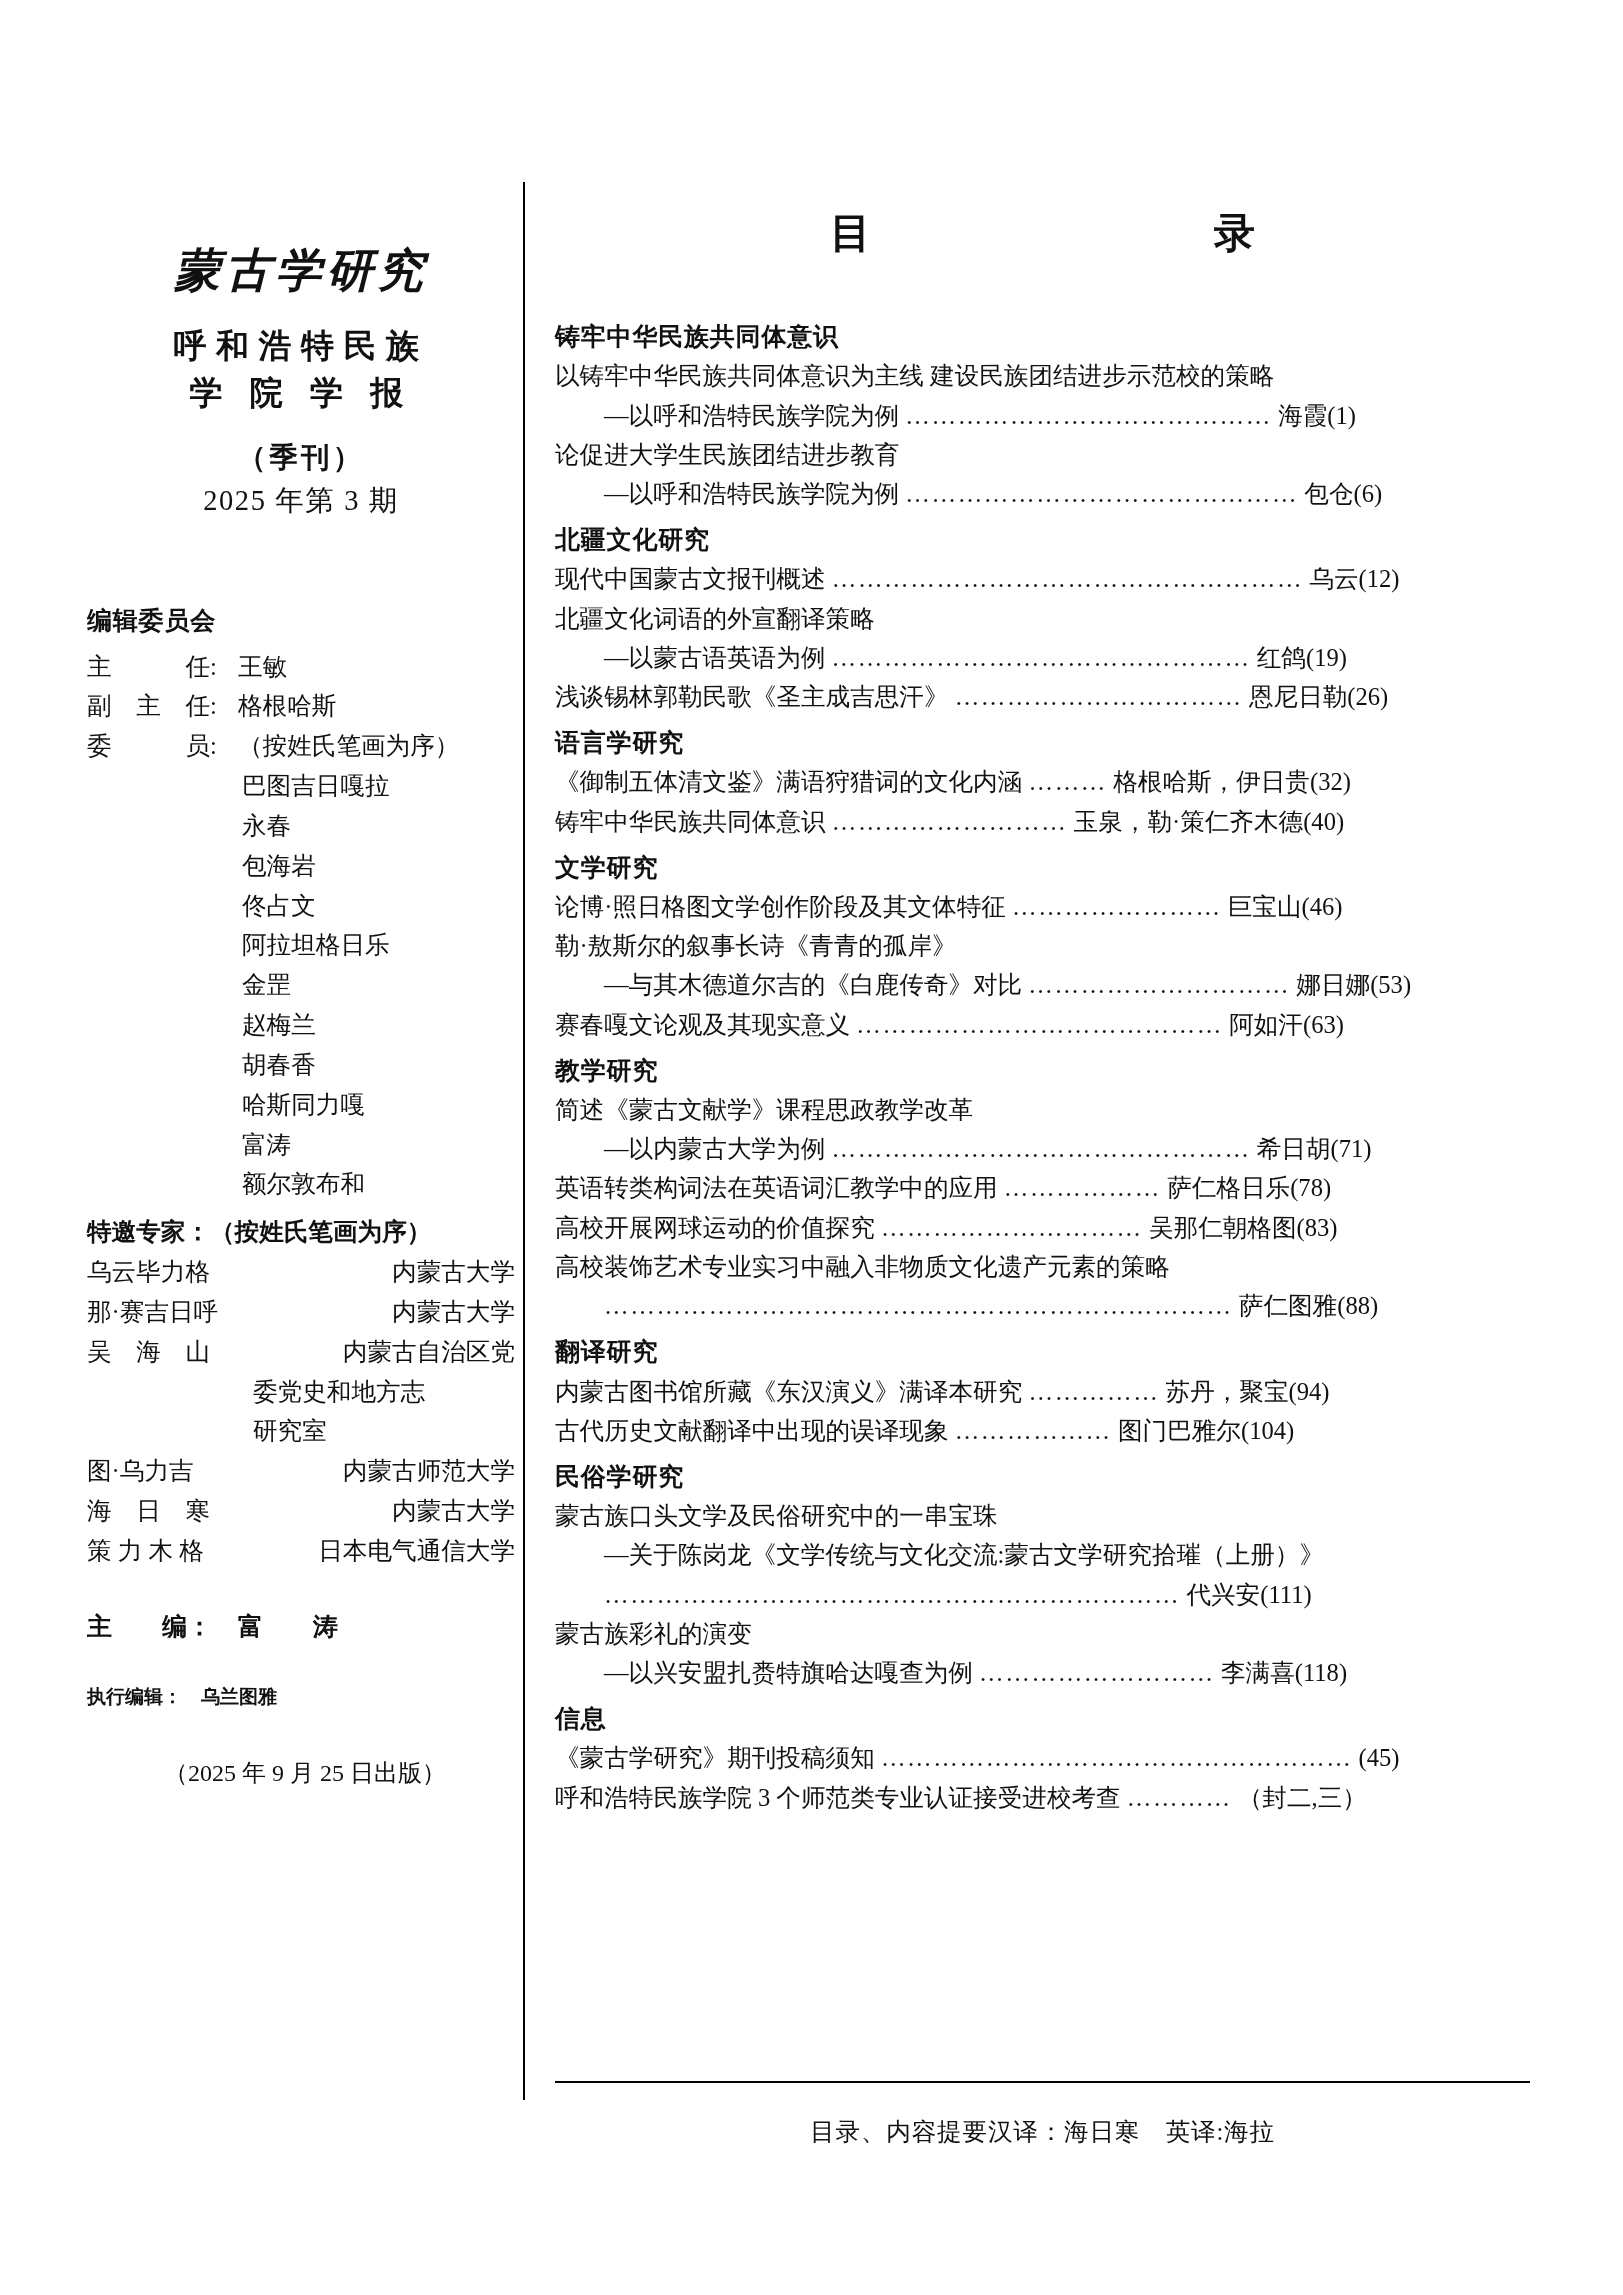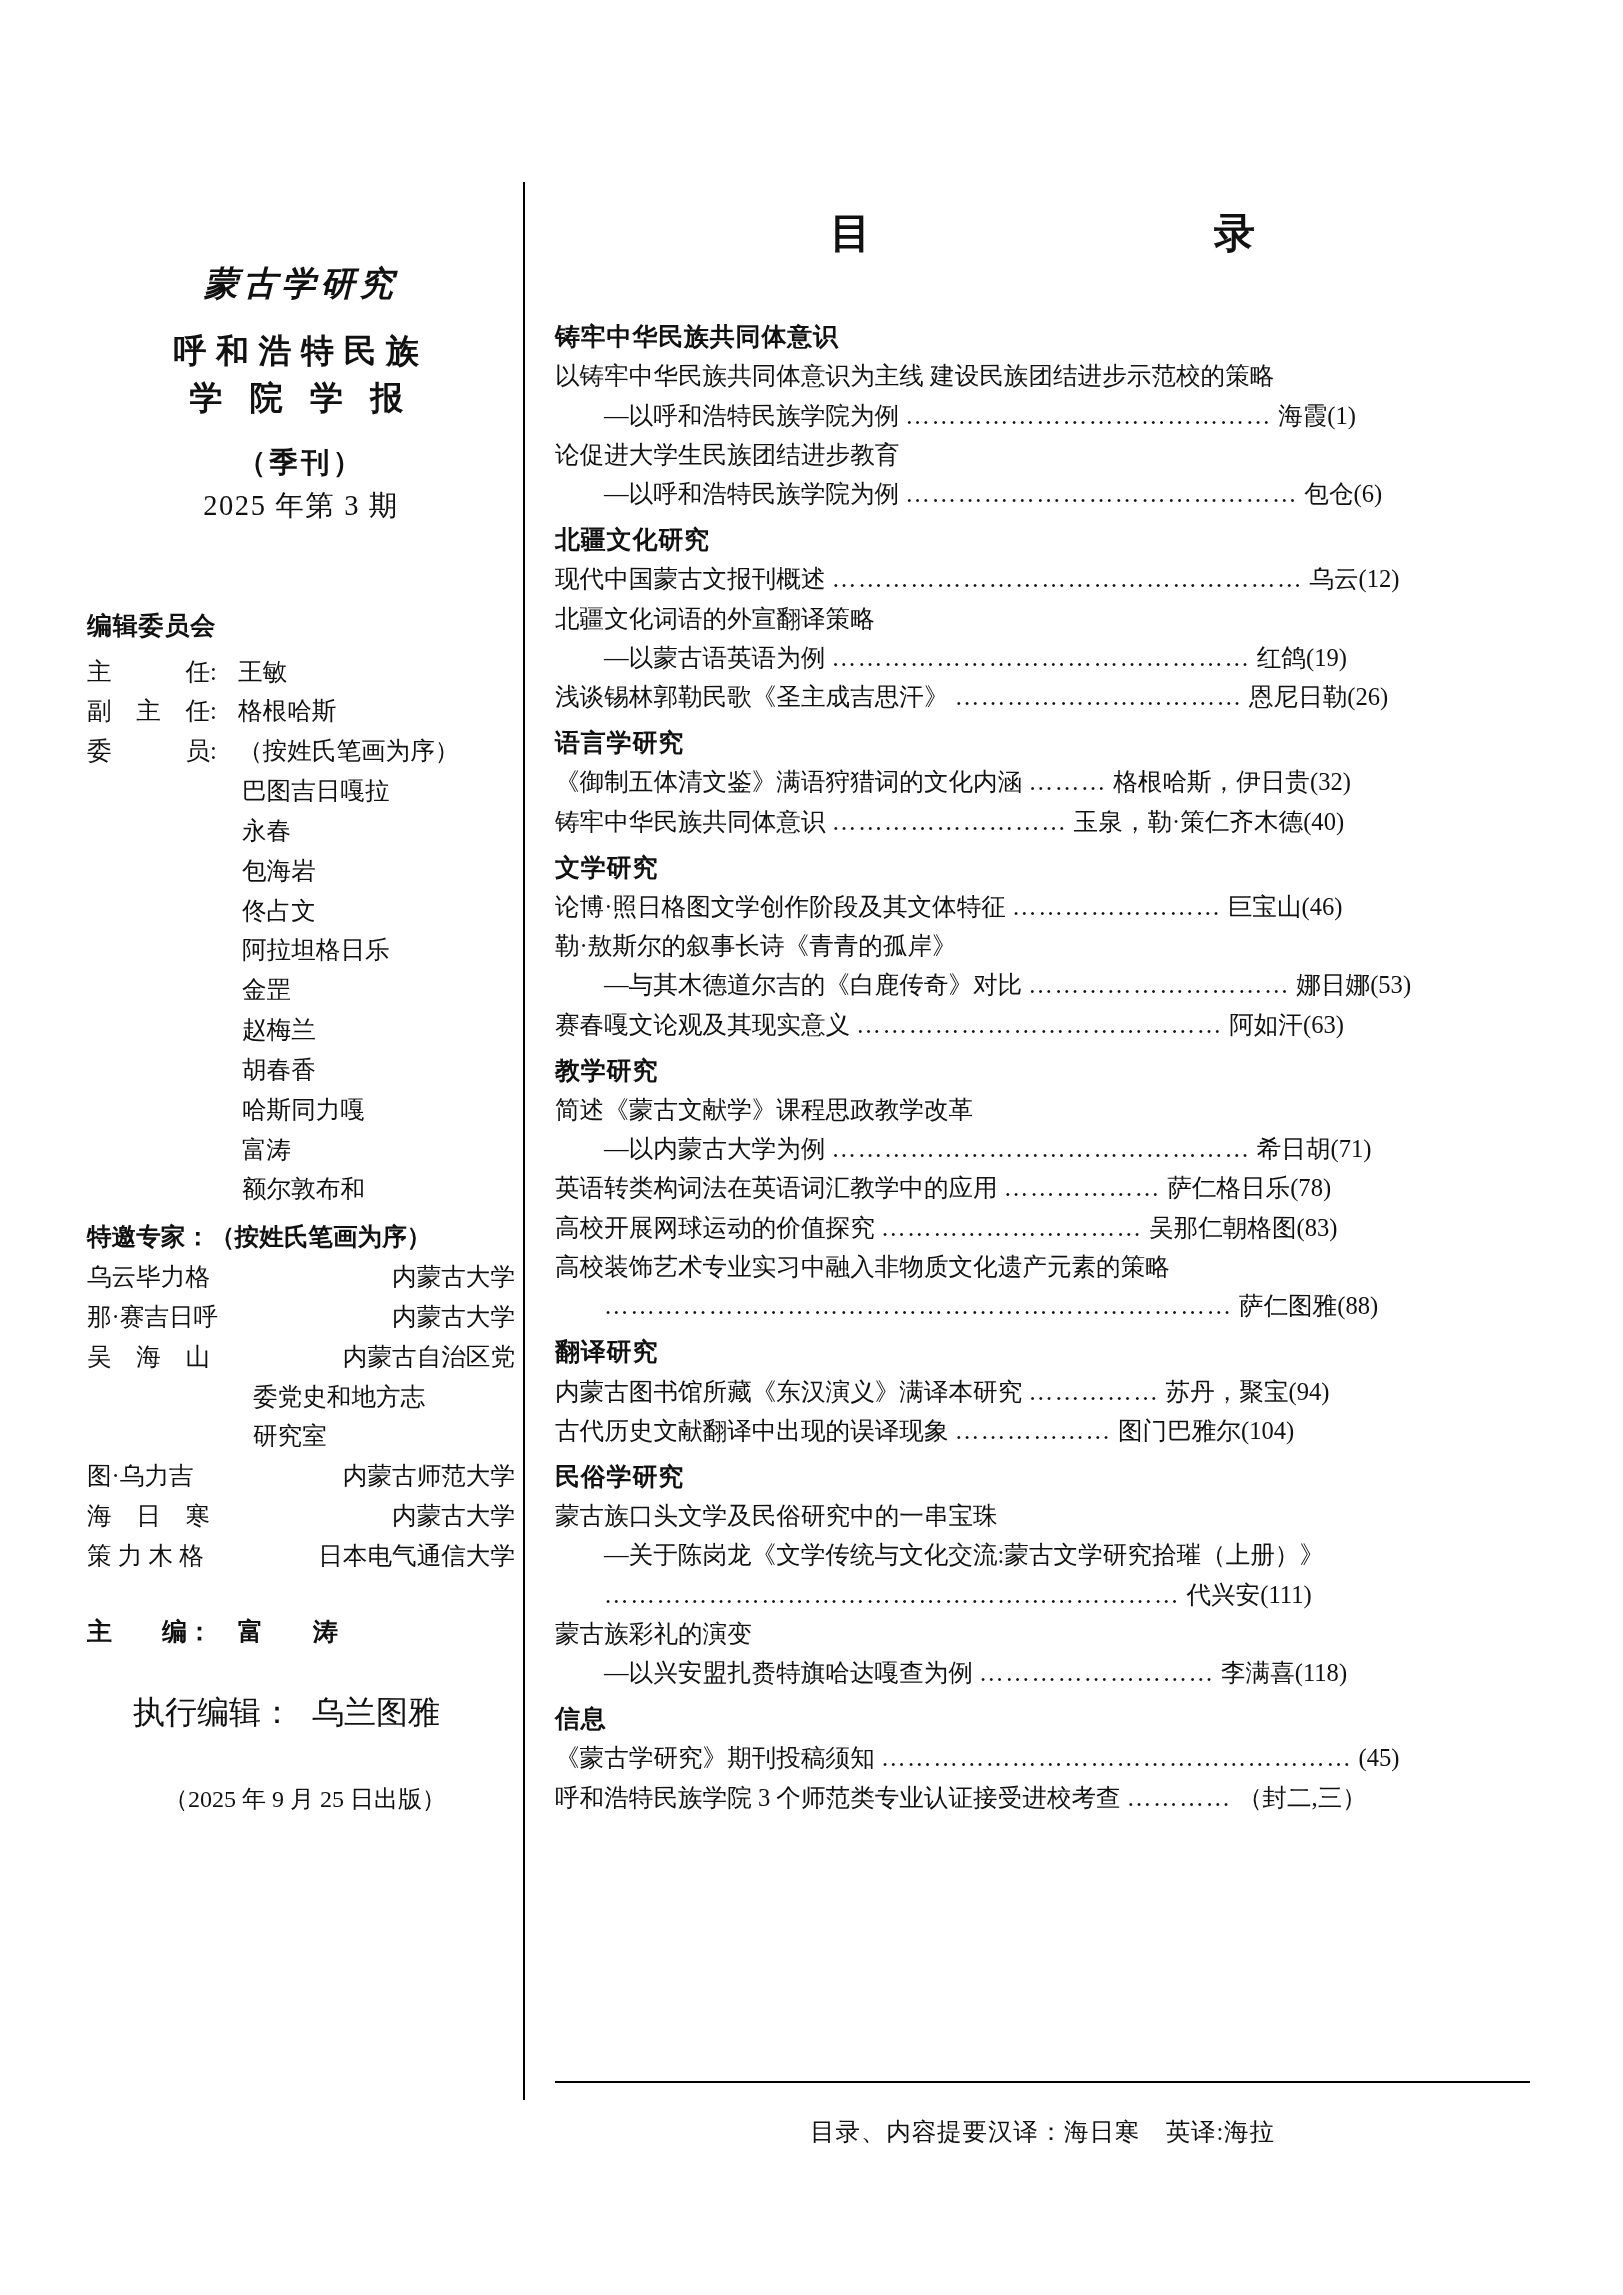--- a/index.html
+++ b/index.html
@@ -18,25 +18,25 @@
   .left-col {
     position:absolute;
     left:87px; top:159px;
     width:428px;
   }
   .masthead {
     text-align:center;
     font-family:"Liberation Serif","DejaVu Serif",serif;
   }
   .journal-title {
-    font-size:34px;
+    font-size:46px;
     font-weight:bold;
     letter-spacing:4.8px;
     font-style:italic;
-    margin-top:102px;
+    margin-top:81px;
     margin-bottom:20.6px;
   }
   .journal-sub1, .journal-sub2 {
     font-size:33px;
     font-weight:bold;
     letter-spacing:9.5px;
     line-height:1.45;
   }
   .journal-sub-wrap { margin-bottom:8px; }
   .quarterly {
@@ -76,23 +76,22 @@
   .expert-name { display:inline-block; width:166px; }
   .expert-aff { display:inline-block; }
   .indent-aff { padding-left:166px; }
   .chief {
     margin-top:36px;
     font-weight:bold;
     font-size:25px;
   }
   .exec {
     margin-top:35px;
-    font-weight:normal;
-    font-size:32px;
-    margin-left:46px;
+    font-weight:bold;
+    font-size:19px;
   }
   .pubdate {
     margin-top:41px;
     font-size:24px;
     text-align:center;
     padding-left:8px;
   }
 
   
   .vrule {

